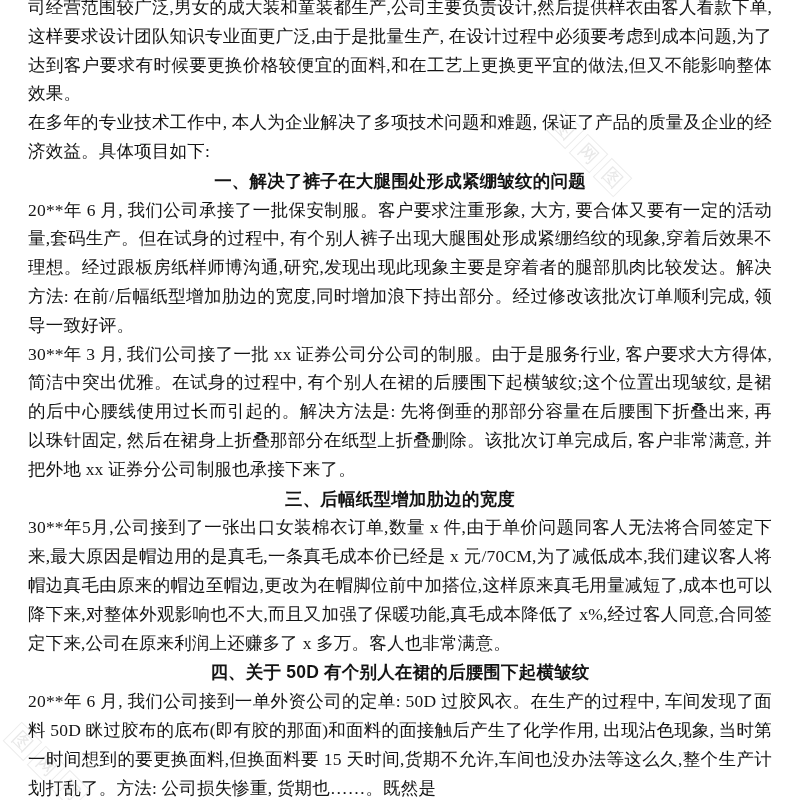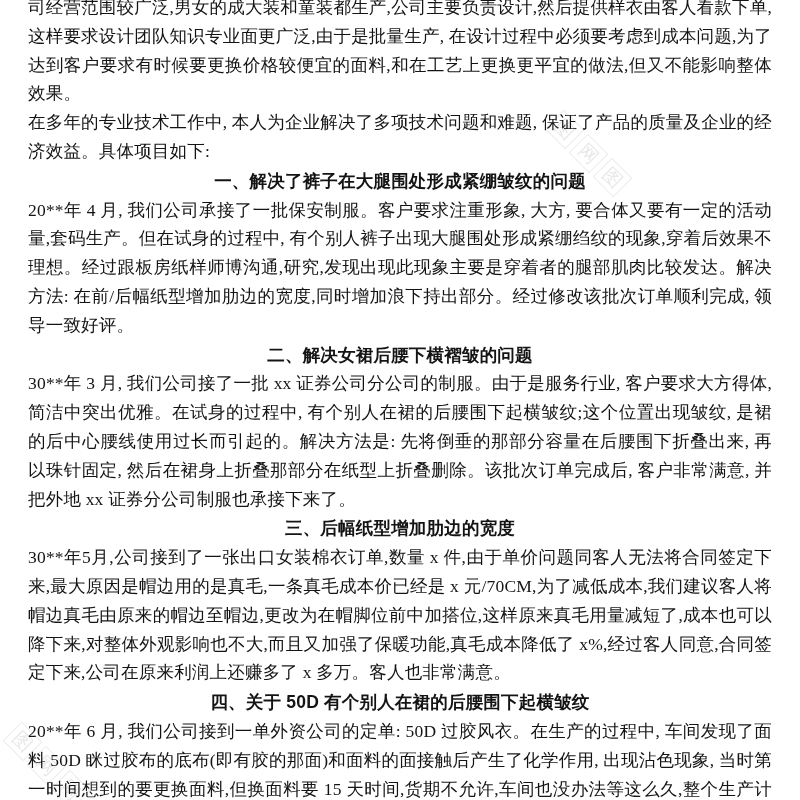--- a/index.html
+++ b/index.html
@@ -78,23 +78,22 @@
   </div>
 
   <div class="content">
 
     <p class="para">司经营范围较广泛,男女的成大装和童装都生产,公司主要负责设计,然后提供样衣由客人看款下单,这样要求设计团队知识专业面更广泛,由于是批量生产, 在设计过程中必须要考虑到成本问题,为了达到客户要求有时候要更换价格较便宜的面料,和在工艺上更换更平宜的做法,但又不能影响整体效果。</p>
 
     <p class="para">在多年的专业技术工作中, 本人为企业解决了多项技术问题和难题, 保证了产品的质量及企业的经济效益。具体项目如下:</p>
 
     <h3 class="heading">一、解决了裤子在大腿围处形成紧绷皱纹的问题</h3>
 
-    <p class="para">20**年 4 月, 我们公司承接了一批保安制服。客户要求注重形象, 大方, 要合体又要有一定的活动量,套码生产。但在试身的过程中, 有个别人裤子出现大腿围处形成紧绷绉纹的现象,穿着后效果不理想。经过跟板房纸样师博沟通,研究,发现出现此现象主要是穿着者的腿部肌肉比较发达。解决方法: 在前/后幅纸型增加肋边的宽度,同时增加浪下持出部分。经过修改该批次订单顺利完成, 领导一致好评。</p>
+    <p class="para">20**年 6 月, 我们公司承接了一批保安制服。客户要求注重形象, 大方, 要合体又要有一定的活动量,套码生产。但在试身的过程中, 有个别人裤子出现大腿围处形成紧绷绉纹的现象,穿着后效果不理想。经过跟板房纸样师博沟通,研究,发现出现此现象主要是穿着者的腿部肌肉比较发达。解决方法: 在前/后幅纸型增加肋边的宽度,同时增加浪下持出部分。经过修改该批次订单顺利完成, 领导一致好评。</p>
 
-    <h3 class="heading">二、解决女裙后腰下横褶皱的问题</h3>
 
     <p class="para">30**年 3 月, 我们公司接了一批 xx 证券公司分公司的制服。由于是服务行业, 客户要求大方得体, 简洁中突出优雅。在试身的过程中, 有个别人在裙的后腰围下起横皱纹;这个位置出现皱纹, 是裙的后中心腰线使用过长而引起的。解决方法是: 先将倒垂的那部分容量在后腰围下折叠出来, 再以珠针固定, 然后在裙身上折叠那部分在纸型上折叠删除。该批次订单完成后, 客户非常满意, 并把外地 xx 证券分公司制服也承接下来了。</p>
 
     <h3 class="heading">三、后幅纸型增加肋边的宽度</h3>
 
     <p class="para">30**年5月,公司接到了一张出口女装棉衣订单,数量 x 件,由于单价问题同客人无法将合同签定下来,最大原因是帽边用的是真毛,一条真毛成本价已经是 x 元/70CM,为了减低成本,我们建议客人将帽边真毛由原来的帽边至帽边,更改为在帽脚位前中加搭位,这样原来真毛用量减短了,成本也可以降下来,对整体外观影响也不大,而且又加强了保暖功能,真毛成本降低了 x%,经过客人同意,合同签定下来,公司在原来利润上还赚多了 x 多万。客人也非常满意。</p>
 
     <h3 class="heading">四、关于 50D 有个别人在裙的后腰围下起横皱纹</h3>
 
     <p class="para">20**年 6 月, 我们公司接到一单外资公司的定单: 50D 过胶风衣。在生产的过程中, 车间发现了面料 50D 眯过胶布的底布(即有胶的那面)和面料的面接触后产生了化学作用, 出现沾色现象, 当时第一时间想到的要更换面料,但换面料要 15 天时间,货期不允许,车间也没办法等这么久,整个生产计划打乱了。方法: 公司损失惨重, 货期也……。既然是</p>

